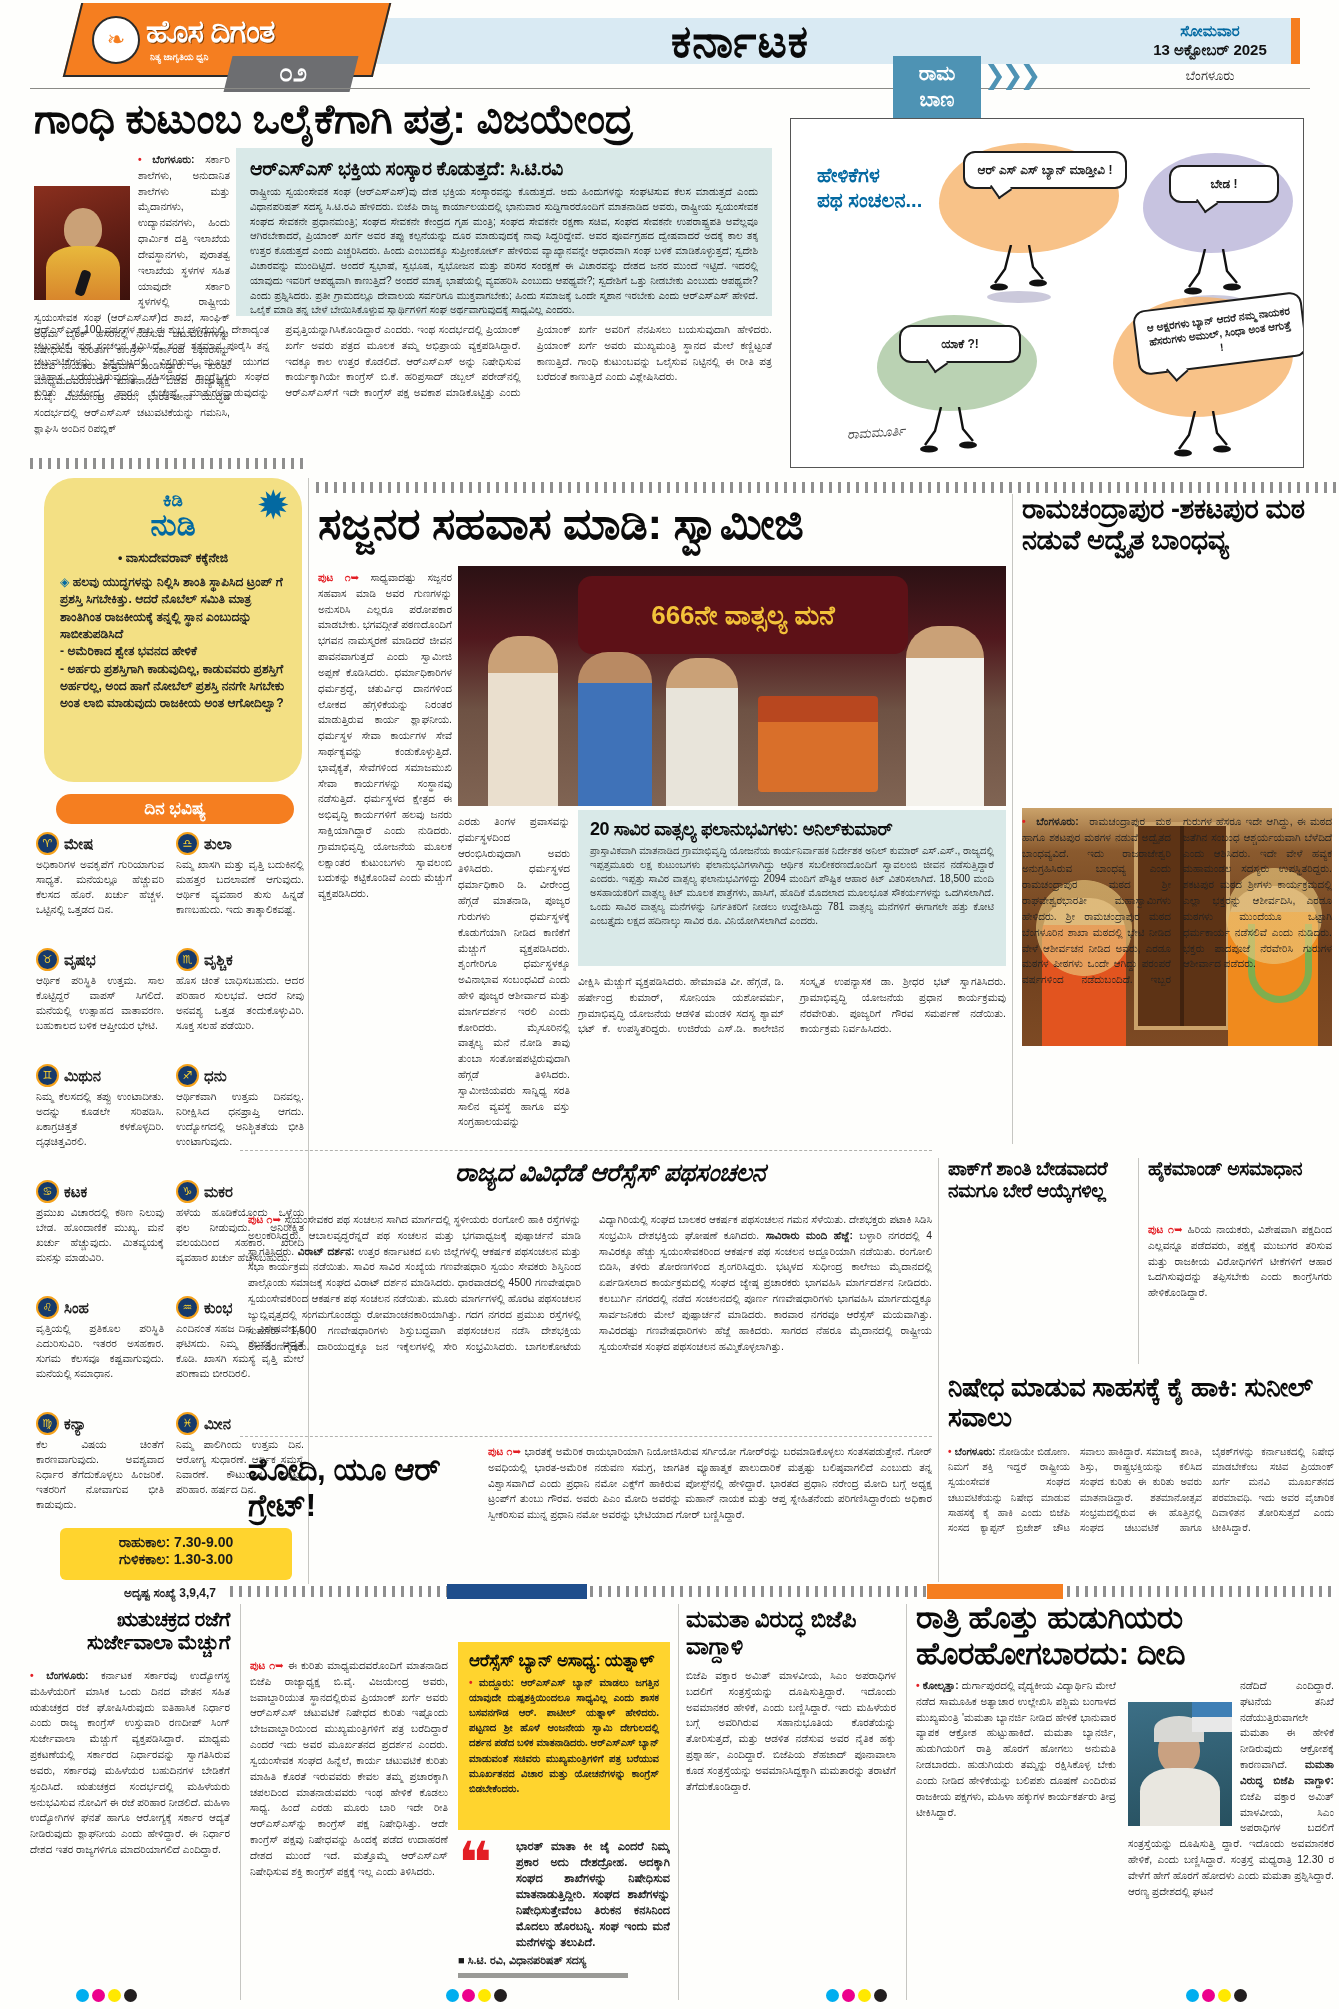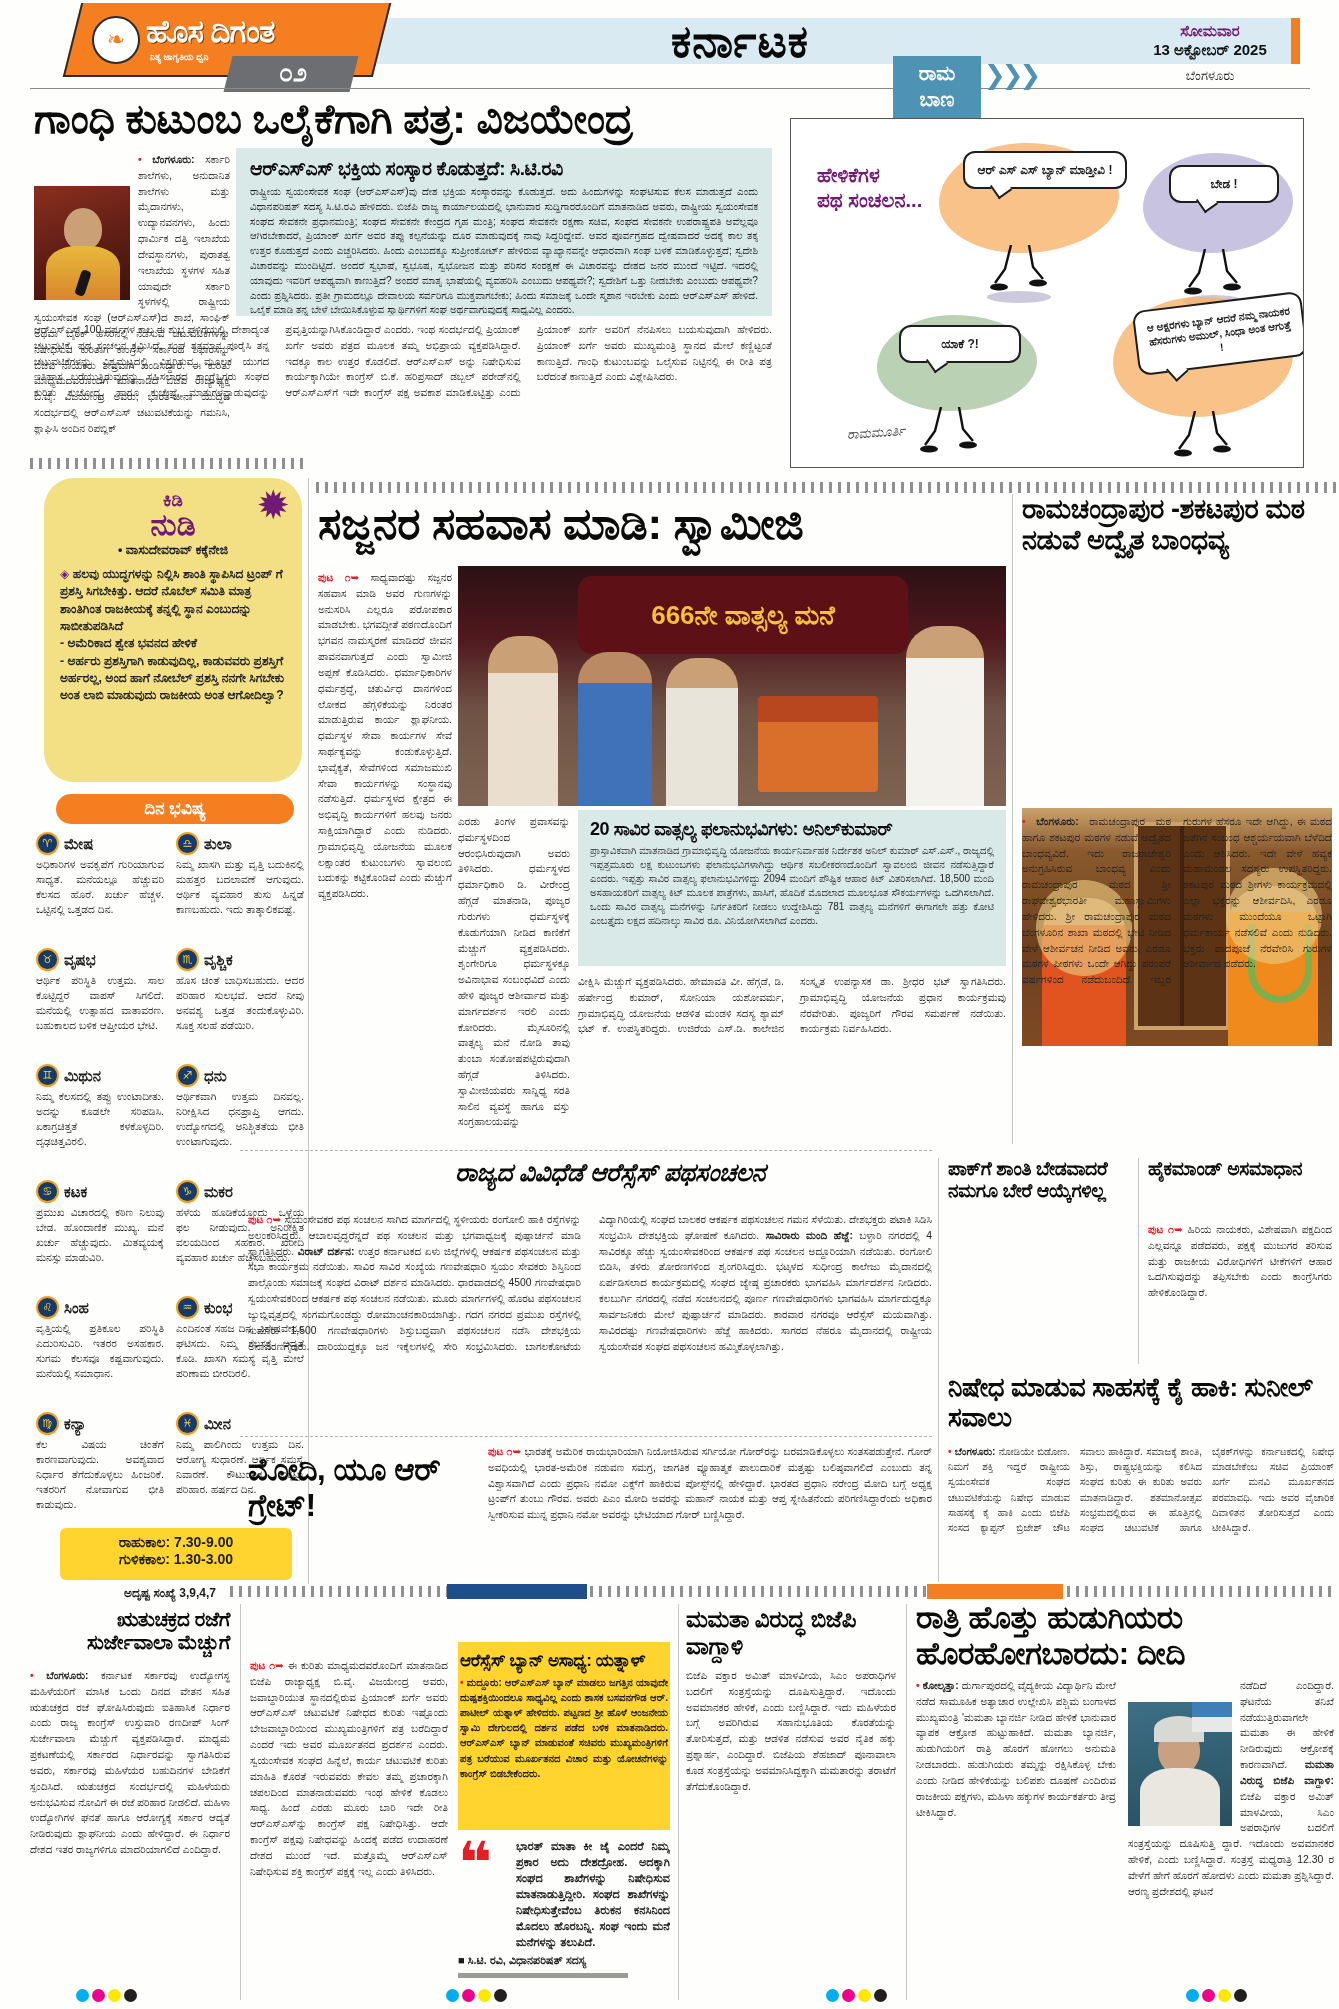--- a/index.html
+++ b/index.html
@@ -7,21 +7,21 @@
         font-family:"Liberation Sans","DejaVu Sans",sans-serif;color:#1c1c1c;}
   .abs{position:absolute;}
   .bodytxt{font-size:10.4px;line-height:1.52;text-align:justify;color:#222;}
   .bodytxt p{margin:0 0 4px 0;}
   .hl{font-weight:900;color:#0b0b0b;line-height:1.16;letter-spacing:-0.4px;}
   .center{text-align:center;}
   .vrule{width:1px;background:#c6c6c2;}
   .hatch{height:11px;background:repeating-linear-gradient(90deg,#8f8f8f 0 3px,#ffffff 3px 9px);}
   .dash{border-top:1px dashed #b0b0ac;height:0;}
   .solidrule{border-top:1.5px solid #8a8a86;height:0;}
-  .red{color:#701a75;}
+  .red{color:#0369a1;}
   .boldk{font-weight:800;}
   .pmk{color:#e31e24;font-weight:800;}
   
   .skew{transform:skewX(-14deg);}
   
   .bubble{position:absolute;background:#fff;border:2px solid #1d1d1d;border-radius:12px;
           padding:9px 10px;font-weight:700;font-size:12px;line-height:1.35;text-align:center;z-index:3;}
   .tail{position:absolute;width:14px;height:14px;background:#fff;border-right:2px solid #1d1d1d;
         border-bottom:2px solid #1d1d1d;transform:rotate(55deg);bottom:-9px;left:28px;z-index:2;}
   .blob{position:absolute;border-radius:48% 52% 55% 45%/55% 48% 52% 45%;opacity:.8;z-index:1;}
@@ -143,21 +143,21 @@
   <div class="abs hatch" style="left:30px;top:458px;width:276px;"></div>
   <div class="abs hatch" style="left:316px;top:482px;width:1020px;"></div>
   <div class="abs vrule" style="left:308px;top:478px;height:1106px;"></div>
 
   <div class="abs kidibox" style="left:44px;top:478px;width:258px;height:304px;padding:12px 16px;box-sizing:border-box;">
     <div style="position:relative;text-align:center;">
       <span class="red" style="font-weight:900;font-size:18px;">ಕಿಡಿ</span><br>
       <span class="red" style="font-weight:900;font-size:30px;line-height:.9;">ನುಡಿ</span>
       <span class="abs red" style="right:-4px;top:-8px;font-size:40px;">✹</span>
     </div>
-    <div class="center boldk" style="font-size:12.5px;margin:4px 0 8px;">• ವಾಸುದೇವರಾವ್ ಕಕ್ಕೆನೇಜಿ</div>
+    <div class="center boldk" style="font-size:12.5px;margin:12px 0 8px;">• ವಾಸುದೇವರಾವ್ ಕಕ್ಕೆನೇಜಿ</div>
     <div style="font-size:12.2px;line-height:1.42;font-weight:600;color:#222;">
       <span class="red">◈</span>
       <span>ಹಲವು ಯುದ್ಧಗಳನ್ನು ನಿಲ್ಲಿಸಿ ಶಾಂತಿ ಸ್ಥಾಪಿಸಿದ ಟ್ರಂಪ್ ಗೆ ಪ್ರಶಸ್ತಿ ಸಿಗಬೇಕಿತ್ತು. ಆದರೆ ನೊಬೆಲ್ ಸಮಿತಿ ಮಾತ್ರ ಶಾಂತಿಗಿಂತ ರಾಜಕೀಯಕ್ಕೆ ತನ್ನಲ್ಲಿ ಸ್ಥಾನ ಎಂಬುದನ್ನು ಸಾಬೀತುಪಡಿಸಿದೆ</span>
       <div class="boldk">- ಅಮೆರಿಕಾದ ಶ್ವೇತ ಭವನದ ಹೇಳಿಕೆ</div>
       <div class="boldk">- ಅರ್ಹರು ಪ್ರಶಸ್ತಿಗಾಗಿ ಕಾಡುವುದಿಲ್ಲ, ಕಾಡುವವರು ಪ್ರಶಸ್ತಿಗೆ ಅರ್ಹರಲ್ಲ, ಅಂದ ಹಾಗೆ ನೋಬೆಲ್ ಪ್ರಶಸ್ತಿ ನನಗೇ ಸಿಗಬೇಕು ಅಂತ ಲಾಬಿ ಮಾಡುವುದು ರಾಜಕೀಯ ಅಂತ ಆಗೋದಿಲ್ವಾ?</div>
     </div>
   </div>
 
   <div class="abs center" style="left:56px;top:794px;width:238px;height:30px;background:#f57e20;border-radius:15px;color:#fff;font-weight:900;font-size:17px;line-height:30px;">ದಿನ ಭವಿಷ್ಯ</div>
   <div class="abs hgrid" style="left:36px;top:832px;width:268px;">
@@ -317,21 +317,21 @@
 
   <div class="abs hl" style="left:30px;top:1608px;width:200px;font-size:20px;text-align:right;">ಋತುಚಕ್ರದ ರಜೆಗೆ ಸುರ್ಜೇವಾಲಾ ಮೆಚ್ಚುಗೆ</div>
   <div class="abs bodytxt" style="left:30px;top:1668px;width:200px;height:336px;overflow:hidden;">
     <p><span class="pmk">•</span> <span class="boldk">ಬೆಂಗಳೂರು:</span> <span>ಕರ್ನಾಟಕ ಸರ್ಕಾರವು ಉದ್ಯೋಗಸ್ಥ ಮಹಿಳೆಯರಿಗೆ ಮಾಸಿಕ ಒಂದು ದಿನದ ವೇತನ ಸಹಿತ ಋತುಚಕ್ರದ ರಜೆ ಘೋಷಿಸಿರುವುದು ಐತಿಹಾಸಿಕ ನಿರ್ಧಾರ ಎಂದು ರಾಜ್ಯ ಕಾಂಗ್ರೆಸ್ ಉಸ್ತುವಾರಿ ರಣದೀಪ್ ಸಿಂಗ್ ಸುರ್ಜೇವಾಲಾ ಮೆಚ್ಚುಗೆ ವ್ಯಕ್ತಪಡಿಸಿದ್ದಾರೆ. ಮಾಧ್ಯಮ ಪ್ರಕಟಣೆಯಲ್ಲಿ ಸರ್ಕಾರದ ನಿರ್ಧಾರವನ್ನು ಸ್ವಾಗತಿಸಿರುವ ಅವರು, ಸರ್ಕಾರವು ಮಹಿಳೆಯರ ಬಹುದಿನಗಳ ಬೇಡಿಕೆಗೆ ಸ್ಪಂದಿಸಿದೆ. ಋತುಚಕ್ರದ ಸಂದರ್ಭದಲ್ಲಿ ಮಹಿಳೆಯರು ಅನುಭವಿಸುವ ನೋವಿಗೆ ಈ ರಜೆ ಪರಿಹಾರ ನೀಡಲಿದೆ. ಮಹಿಳಾ ಉದ್ಯೋಗಿಗಳ ಘನತೆ ಹಾಗೂ ಆರೋಗ್ಯಕ್ಕೆ ಸರ್ಕಾರ ಆದ್ಯತೆ ನೀಡಿರುವುದು ಶ್ಲಾಘನೀಯ ಎಂದು ಹೇಳಿದ್ದಾರೆ. ಈ ನಿರ್ಧಾರ ದೇಶದ ಇತರ ರಾಜ್ಯಗಳಿಗೂ ಮಾದರಿಯಾಗಲಿದೆ ಎಂದಿದ್ದಾರೆ.</span></p>
   </div>
   <div class="abs vrule" style="left:240px;top:1604px;height:396px;"></div>
 
   <div class="abs bodytxt" style="left:250px;top:1658px;width:198px;height:346px;overflow:hidden;">
     <p><span class="pmk">ಪುಟ ೧➥</span> <span>ಈ ಕುರಿತು ಮಾಧ್ಯಮದವರೊಂದಿಗೆ ಮಾತನಾಡಿದ ಬಿಜೆಪಿ ರಾಜ್ಯಾಧ್ಯಕ್ಷ ಬಿ.ವೈ. ವಿಜಯೇಂದ್ರ ಅವರು, ಜವಾಬ್ದಾರಿಯುತ ಸ್ಥಾನದಲ್ಲಿರುವ ಪ್ರಿಯಾಂಕ್ ಖರ್ಗೆ ಅವರು ಆರ್‌ಎಸ್‌ಎಸ್ ಚಟುವಟಿಕೆ ನಿಷೇಧದ ಕುರಿತು ಇಷ್ಟೊಂದು ಬೇಜವಾಬ್ದಾರಿಯಿಂದ ಮುಖ್ಯಮಂತ್ರಿಗಳಿಗೆ ಪತ್ರ ಬರೆದಿದ್ದಾರೆ ಎಂದರೆ ಇದು ಅವರ ಮೂರ್ಖತನದ ಪ್ರದರ್ಶನ ಎಂದರು.</span> <span>ಸ್ವಯಂಸೇವಕ ಸಂಘದ ಹಿನ್ನೆಲೆ, ಕಾರ್ಯ ಚಟುವಟಿಕೆ ಕುರಿತು ಮಾಹಿತಿ ಕೊರತೆ ಇರುವವರು ಕೇವಲ ತಮ್ಮ ಪ್ರಚಾರಕ್ಕಾಗಿ ಚಪಲದಿಂದ ಮಾತನಾಡುವವರು ಇಂಥ ಹೇಳಿಕೆ ಕೊಡಲು ಸಾಧ್ಯ. ಹಿಂದೆ ಎರಡು ಮೂರು ಬಾರಿ ಇದೇ ರೀತಿ ಆರ್‌ಎಸ್‌ಎಸ್‌ನ್ನು ಕಾಂಗ್ರೆಸ್ ಪಕ್ಷ ನಿಷೇಧಿಸಿತ್ತು. ಆದೇ ಕಾಂಗ್ರೆಸ್ ಪಕ್ಷವು ನಿಷೇಧವನ್ನು ಹಿಂದಕ್ಕೆ ಪಡೆದ ಉದಾಹರಣೆ ದೇಶದ ಮುಂದೆ ಇದೆ. ಮತ್ತೊಮ್ಮೆ ಆರ್‌ಎಸ್‌ಎಸ್ ನಿಷೇಧಿಸುವ ಶಕ್ತಿ ಕಾಂಗ್ರೆಸ್ ಪಕ್ಷಕ್ಕೆ ಇಲ್ಲ ಎಂದು ತಿಳಿಸಿದರು.</span></p>
   </div>
-  <div class="abs ylwbox" style="left:458px;top:1642px;width:212px;height:188px;padding:9px 2px;box-sizing:border-box;overflow:hidden;border-radius:0;">
+  <div class="abs ylwbox" style="left:458px;top:1642px;width:212px;height:188px;padding:9px 11px;box-sizing:border-box;overflow:hidden;border-radius:0;">
     <div class="hl" style="font-size:17px;margin-bottom:4px;">ಆರೆಸ್ಸೆಸ್ ಬ್ಯಾನ್ ಅಸಾಧ್ಯ: ಯತ್ನಾಳ್</div>
     <p class="bodytxt" style="margin:0;font-size:10px;font-weight:600;"><span class="pmk">•</span> <span class="boldk">ಮದ್ದೂರು:</span> <span>ಆರ್‌ಎಸ್‌ಎಸ್ ಬ್ಯಾನ್ ಮಾಡಲು ಜಗತ್ತಿನ ಯಾವುದೇ ದುಷ್ಪಶಕ್ತಿಯಿಂದಲೂ ಸಾಧ್ಯವಿಲ್ಲ ಎಂದು ಶಾಸಕ ಬಸವನಗೌಡ ಆರ್. ಪಾಟೀಲ್ ಯತ್ನಾಳ್ ಹೇಳಿದರು. ಪಟ್ಟಣದ ಶ್ರೀ ಹೊಳೆ ಆಂಜನೇಯ ಸ್ವಾಮಿ ದೇಗುಲದಲ್ಲಿ ದರ್ಶನ ಪಡೆದ ಬಳಿಕ ಮಾತನಾಡಿದರು. ಆರ್‌ಎಸ್‌ಎಸ್ ಬ್ಯಾನ್ ಮಾಡುವಂತೆ ಸಚಿವರು ಮುಖ್ಯಮಂತ್ರಿಗಳಿಗೆ ಪತ್ರ ಬರೆಯುವ ಮೂರ್ಖತನದ ವಿಚಾರ ಮತ್ತು ಯೋಚನೆಗಳನ್ನು ಕಾಂಗ್ರೆಸ್ ಬಿಡಬೇಕೆಂದರು.</span></p>
   </div>
   <div class="abs" style="left:458px;top:1838px;width:212px;height:166px;overflow:hidden;">
     <span class="quotemark abs" style="left:0;top:2px;">❛❛</span>
     <div class="boldk" style="margin-left:58px;font-size:11.3px;line-height:1.42;text-align:justify;">ಭಾರತ್ ಮಾತಾ ಕೀ ಜೈ ಎಂದರೆ ನಿಮ್ಮ ಪ್ರಕಾರ ಅದು ದೇಶದ್ರೋಹ. ಅದಕ್ಕಾಗಿ ಸಂಘದ ಶಾಖೆಗಳನ್ನು ನಿಷೇಧಿಸುವ ಮಾತನಾಡುತ್ತಿದ್ದೀರಿ. ಸಂಘದ ಶಾಖೆಗಳನ್ನು ನಿಷೇಧಿಸುತ್ತೇವೆಂಬ ತಿರುಕನ ಕನಸಿನಿಂದ ಮೊದಲು ಹೊರಬನ್ನಿ. ಸಂಘ ಇಂದು ಮನೆ ಮನೆಗಳನ್ನು ತಲುಪಿದೆ.</div>
     <div class="boldk" style="font-size:11px;margin-top:4px;">■ ಸಿ.ಟಿ. ರವಿ, ವಿಧಾನಪರಿಷತ್ ಸದಸ್ಯ</div>
     <div style="height:5px;background:#9a9a96;margin-top:6px;width:170px;"></div>
   </div>
   <div class="abs vrule" style="left:678px;top:1604px;height:396px;"></div>

